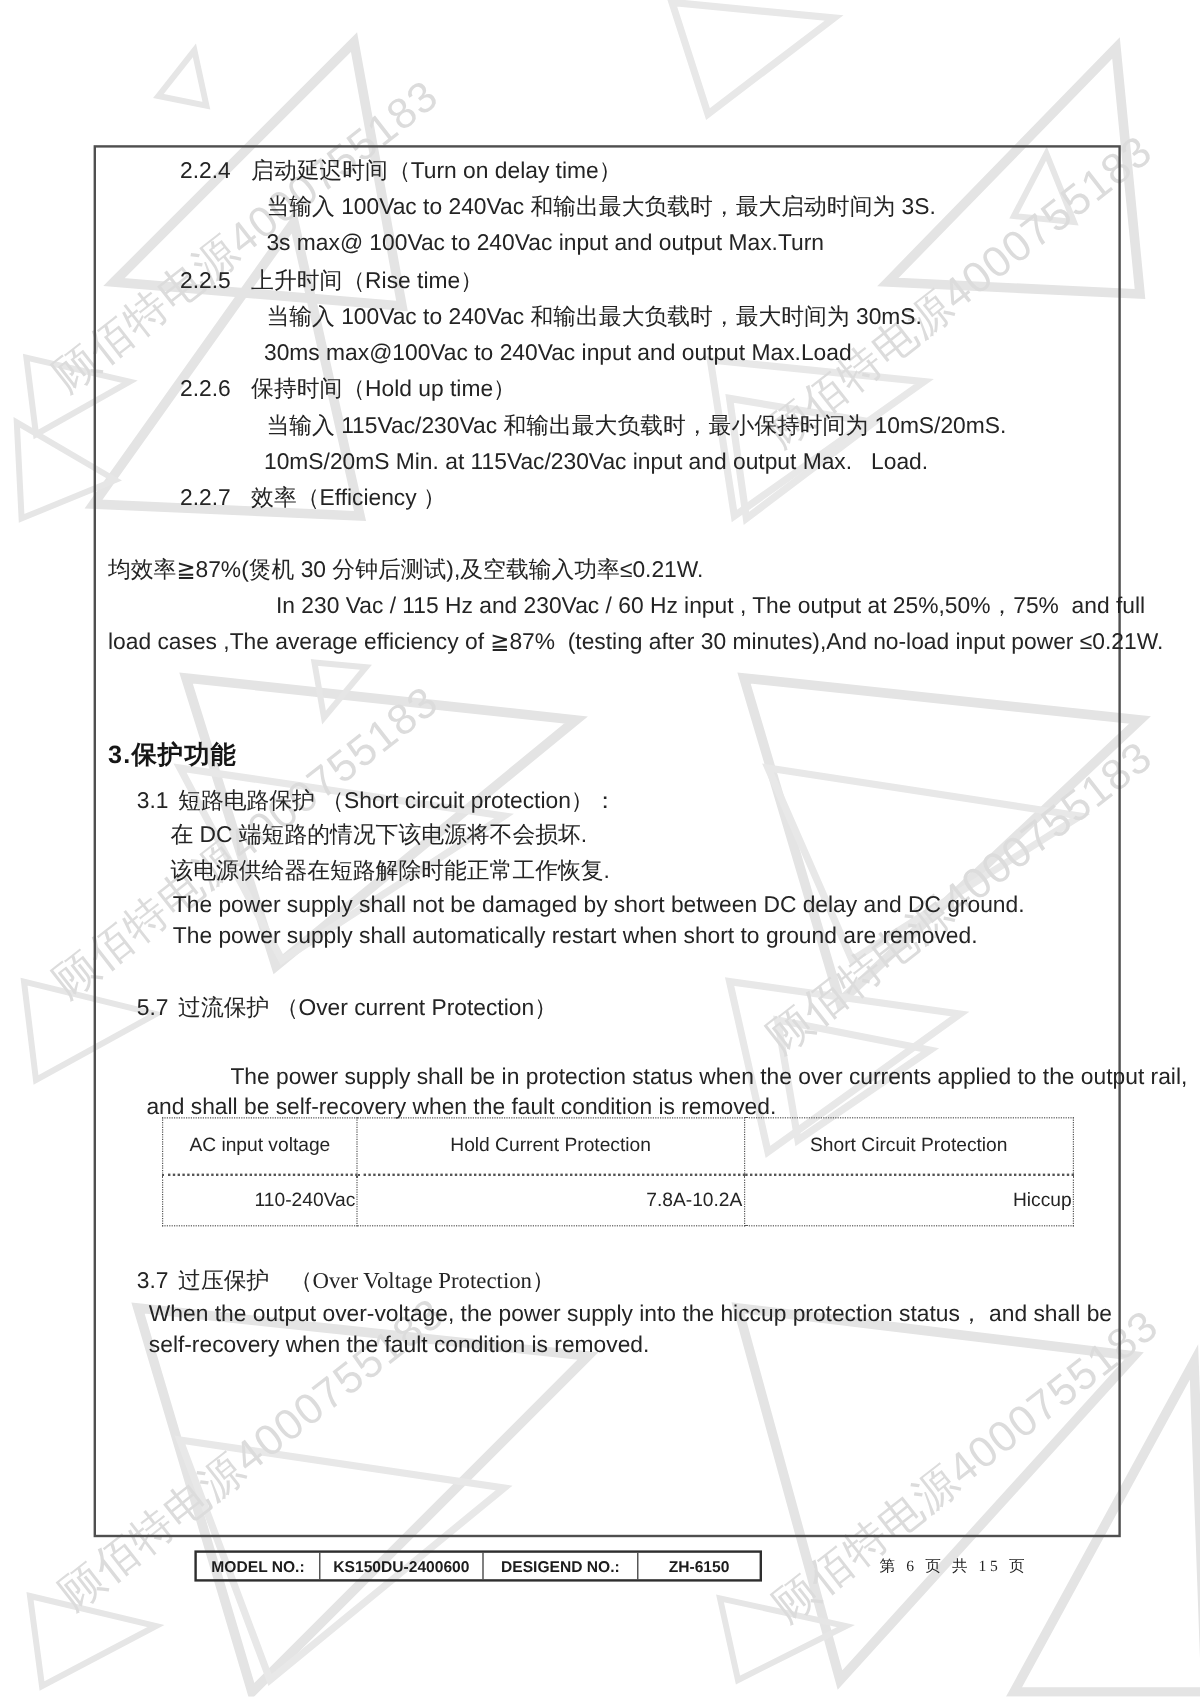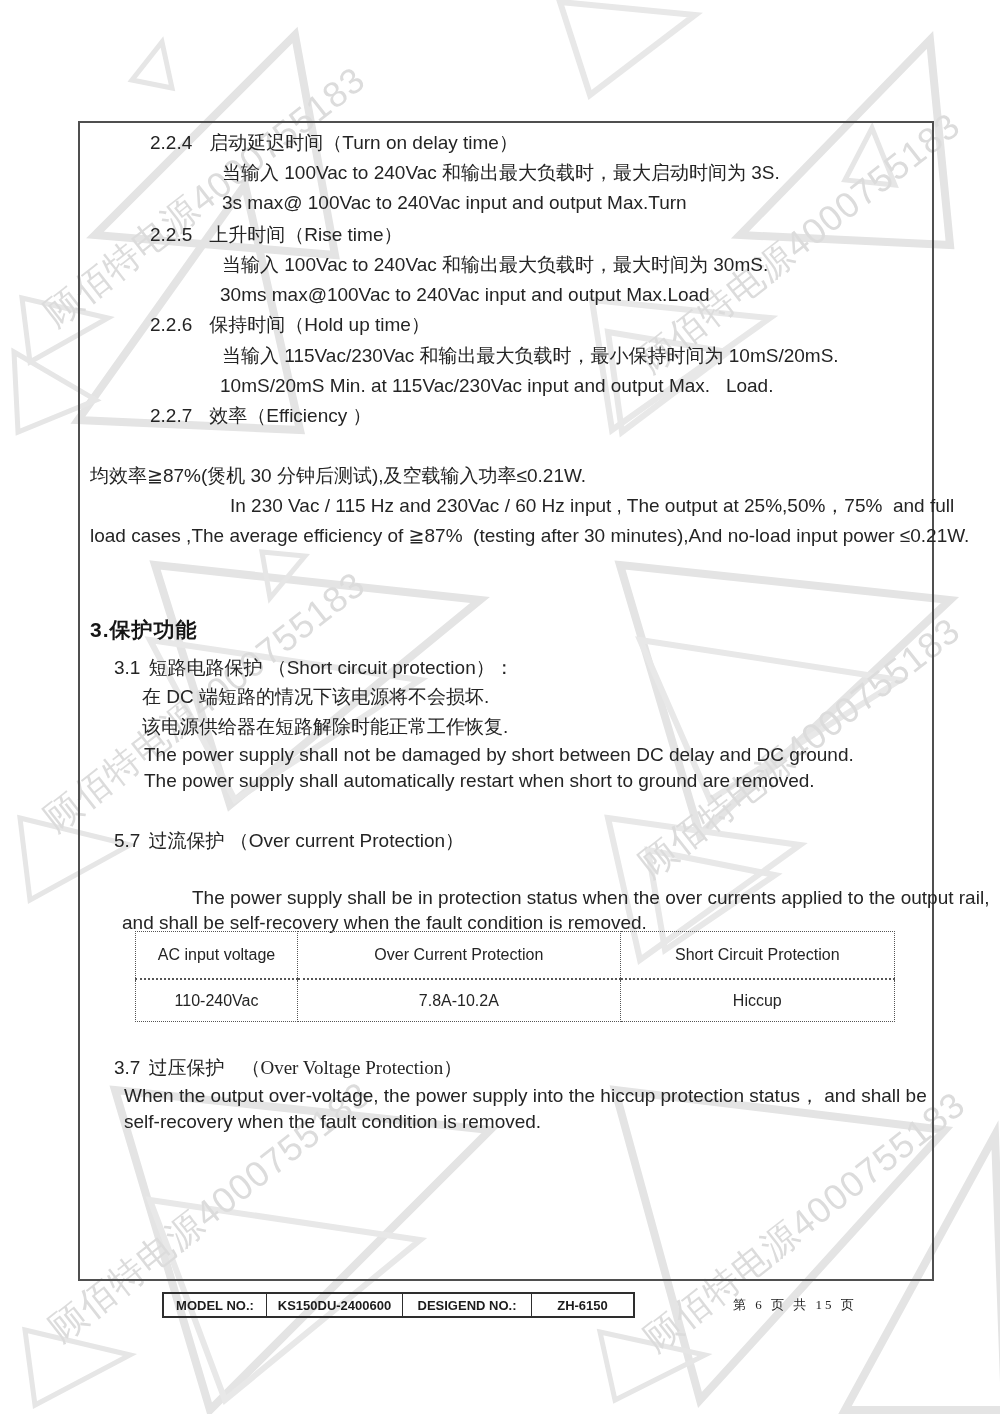--- a/index.html
+++ b/index.html
@@ -16,21 +16,21 @@
   .hnum{display:inline-block;}
   .hgap{display:inline-block;width:17px;}
   .hgap8{display:inline-block;width:8px;}
   .sec3{font-size:21px;font-weight:bold;color:#161616;letter-spacing:1px;}
   .serif{font-family:"Liberation Serif","DejaVu Serif",serif;}
   
   .ptable{position:absolute;left:55px;top:808px;width:760px;border-collapse:collapse;
           font-size:16px;color:#242424;z-index:1;}
   .ptable td{border:1.5px dotted #555;text-align:center;vertical-align:middle;background:transparent;}
   .ptable tr.hrow td{height:44px;border-bottom:2.5px dotted #555;}
-  .ptable tr.drow td{height:39px;}
+  .ptable tr.drow td{height:39px;text-align:right;}
   
   .fbar{position:absolute;left:162px;top:1292px;height:26px;display:flex;z-index:1;
         border:2px solid #2e2e2e;box-sizing:border-box;}
   .fcell{display:flex;align-items:center;justify-content:center;font-size:13px;font-weight:bold;
          color:#1c1c1c;border-right:1.5px solid #2e2e2e;box-sizing:border-box;white-space:nowrap;}
   .fcell:last-child{border-right:none;}
   .pageinfo{position:absolute;left:733px;top:1296px;font-size:13px;letter-spacing:3px;color:#242424;
             font-family:"Liberation Serif","DejaVu Serif",serif;z-index:1;}
 </style>
 </head>
@@ -107,21 +107,21 @@
     <div class="ln" style="left:64px;top:646px">The power supply shall automatically restart when short to ground are removed.</div>
 
     <div class="ln" style="left:34px;top:706px"><span class="hnum">5.7</span><span class="hgap8"></span><span>过流保护 （Over current Protection）</span></div>
     <div class="ln" style="left:112px;top:763px">The power supply shall be in protection status when the over currents applied to the output rail,</div>
     <div class="ln" style="left:42px;top:788px">and shall be self-recovery when the fault condition is removed.</div>
 
     <table class="ptable">
       <tbody>
           <tr class="hrow">
         <td style="width:161px">AC input voltage</td>
-        <td style="width:324px">Over Current Protection</td>
+        <td style="width:324px">Hold Current Protection</td>
         <td style="width:275px">Short Circuit Protection</td>
       </tr>
       <tr class="drow">
         <td>110-240Vac</td>
         <td>7.8A-10.2A</td>
         <td>Hiccup</td>
       </tr>
     </tbody>
       </table>
 

